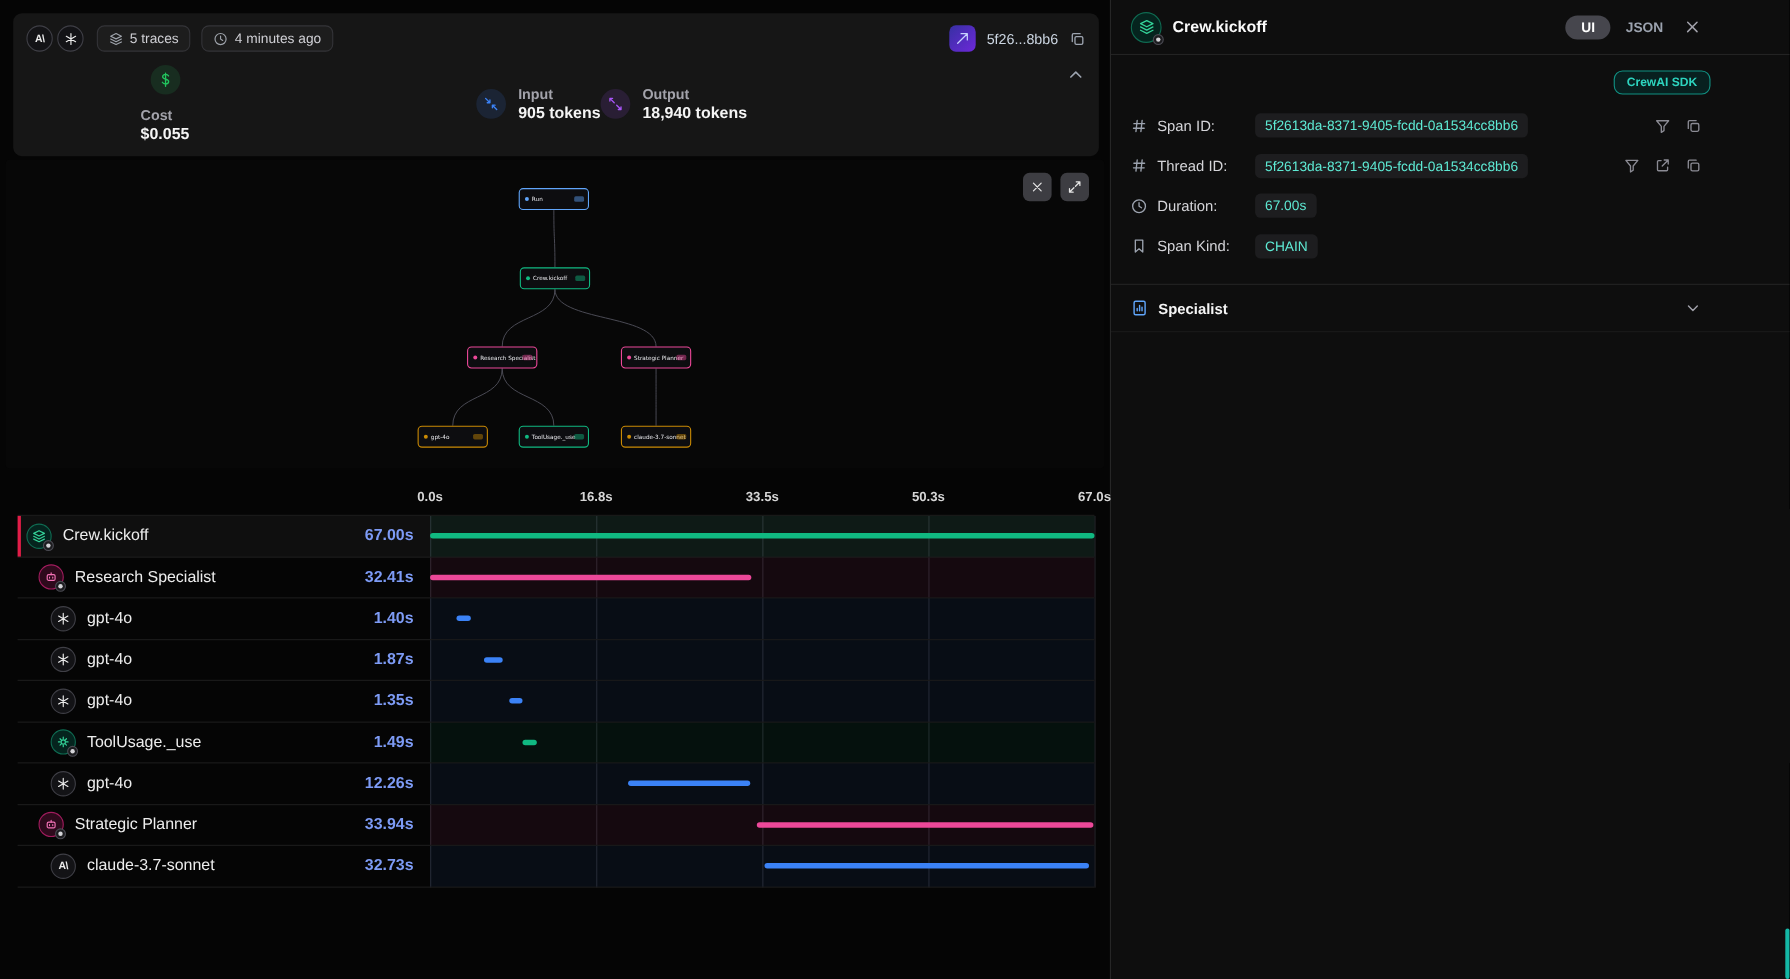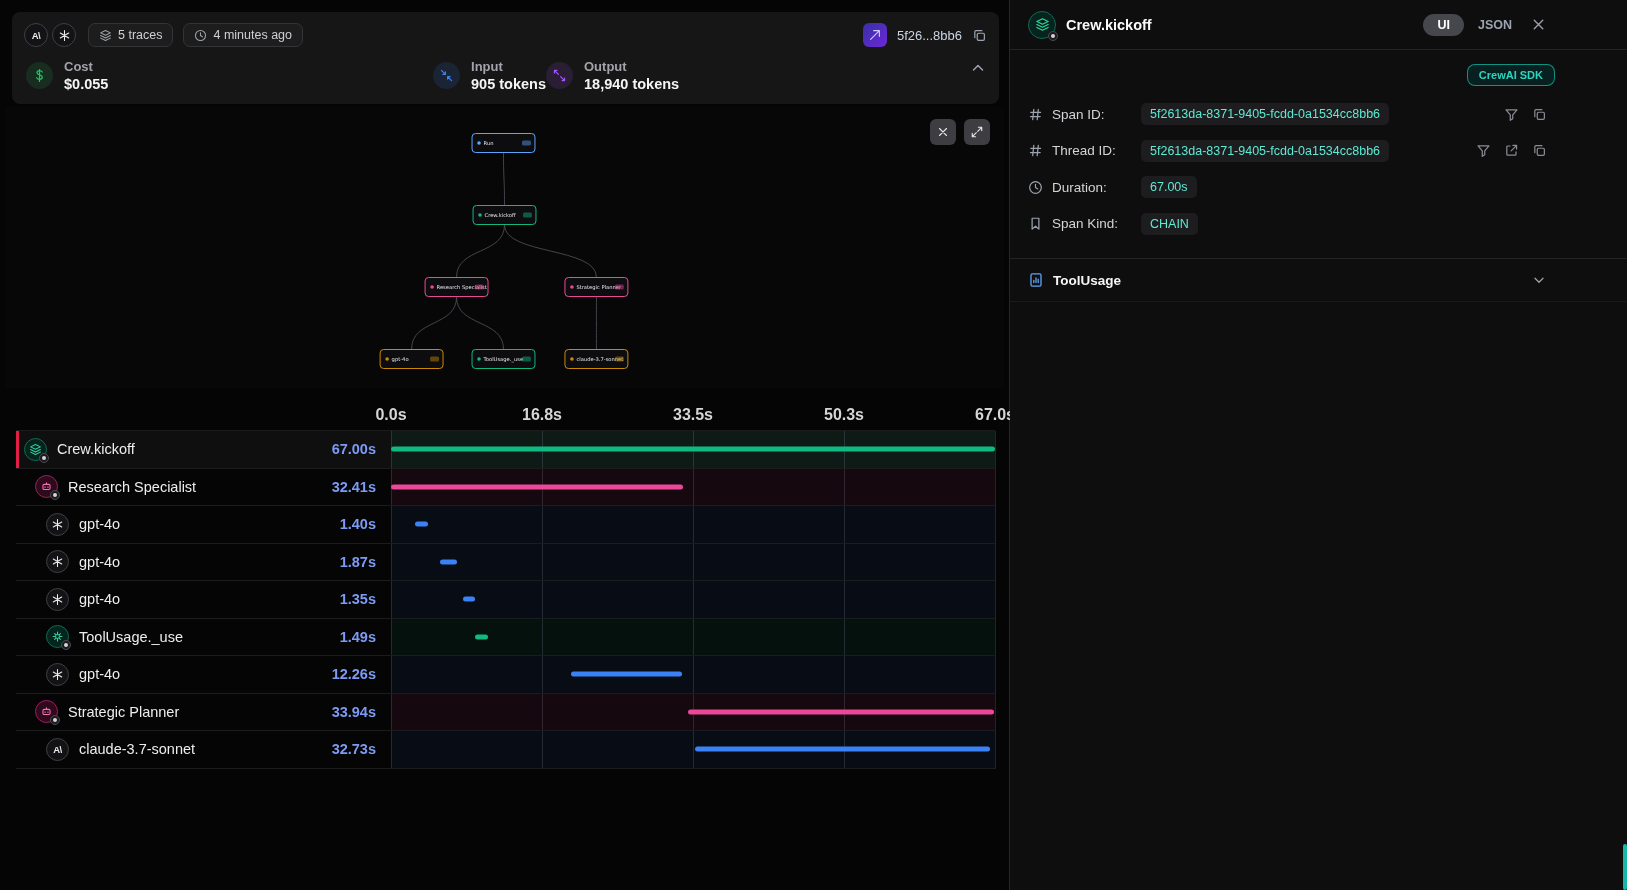--- a/index.html
+++ b/index.html
@@ -25,21 +25,21 @@
           border-radius:7px; padding:4px 10px; font-size:12.5px; color:#cfcfd4; }
   .c-ic { width:13px; height:13px; color:#9ea3ab; }
   .sp { flex:1; }
   .trend-btn { width:24px; height:24px; border-radius:6px; background:linear-gradient(135deg,#3730a3,#6d28d9);
                color:#c7d2fe; display:inline-flex; align-items:center; justify-content:center; padding:5px; cursor:pointer; }
   .trace-id { font-size:13px; color:#cbd5e1; }
   .act { width:15px; height:15px; color:#9ca3af; cursor:pointer; }
 
   .stats { display:flex; align-items:center; margin-top:8px; padding-left:2px; }
   .stat { display:flex; align-items:center; gap:11px; }
-  .stat:nth-child(1){ width:248px; } .stat:nth-child(2){ width:272px;justify-content:flex-end; } .stat:nth-child(3){ width:296px; }
+  .stat:nth-child(1){ width:248px;flex-direction:column; } .stat:nth-child(2){ width:272px;justify-content:flex-end; } .stat:nth-child(3){ width:296px; }
   .stat-icon { width:27px; height:27px; border-radius:50%; display:inline-flex; align-items:center; justify-content:center; padding:6px; flex:none; }
   .stat-label { font-size:13px; font-weight:bold; color:#a3a3ab; margin-bottom:2px; }
   .stat-value { font-size:14.5px; font-weight:bold; color:#f5f5f5; }
   .chev { margin-left:auto; width:18px; height:18px; color:#9ca3af; align-self:flex-start; cursor:pointer; background:none; border:none; }
 
   
   .graph { margin:3px 5px 0; height:281px; background:#070707; border-radius:4px; position:relative; }
   .graph svg.canvas { width:100%; height:100%; display:block; }
   .edge { fill:none; stroke:#4b4b55; stroke-width:0.9; }
   .node { fill:#0d0d10; stroke-width:1; }
@@ -47,21 +47,21 @@
   .graph-controls { position:absolute; top:12px; right:14px; display:flex; gap:8px; }
   .gbtn { width:26px; height:26px; border-radius:6px; background:#3d3d42; border:none; color:#e5e5e5;
           display:inline-flex; align-items:center; justify-content:center; padding:6px; cursor:pointer; }
   .gbtn .icn{ width:100%; height:100%; }
 
   
   .timeline { margin:16px 14px 0 16px; }
   .axis { display:flex; height:26px; }
   .axis-spacer { width:375px; flex:none; }
   .axis-chart { flex:1; position:relative; }
-  .tick { position:absolute; top:2px; transform:translateX(-50%); font-size:16px; font-weight:bold; color:#d6d6d6; white-space:nowrap; }
+  .tick { position:absolute; top:2px; transform:translateX(-50%); font-size:12px; font-weight:bold; color:#d6d6d6; white-space:nowrap; }
   .tl-body { position:relative; border-top:1px solid #1c1c1c; }
   .grid { position:absolute; left:375px; right:0; top:0; bottom:0; }
   .gline { position:absolute; top:0; bottom:0; width:1px; background:#232328; }
   .row { display:flex; align-items:stretch; height:37.5px; border-bottom:1px solid #1c1c1c; position:relative; cursor:pointer; }
   .row.selected { background:rgba(255,255,255,0.045); }
   .row.selected::before { content:""; position:absolute; left:0; top:0; bottom:0; width:3px; background:#e11d48; }
   .row-label { width:375px; flex:none; display:flex; align-items:center; gap:10px; }
   .row-label .avatar { width:23px; height:23px; }
   .row-name { font-size:14.5px; color:#ededed; }
   .row-dur { margin-left:auto; padding-right:15px; font-size:14.5px; font-weight:bold; color:#7d9bf5; }
@@ -554,21 +554,21 @@
         </div>
       </div>
 
     <div class="attrs">
       <span class="icn attr-ic">
           <svg viewBox="0 0 16 16">
             <rect x="3" y="1.8" width="10" height="12.4" rx="1.4"></rect>
             <path d="M5.8 10.6V8.4M8 10.6V5.8M10.2 10.6V7.2"></path>
           </svg>
         </span>
-      <span class="attr-label">ToolUsage</span>
+      <span class="attr-label">Specialist</span>
       <span class="icn attr-chev">
           <svg viewBox="0 0 16 16">
             <path d="M4 6.2 8 10.2l4-4"></path>
           </svg>
         </span>
     </div>
 
     <div class="scroll-thumb"></div>
   </aside>
 

